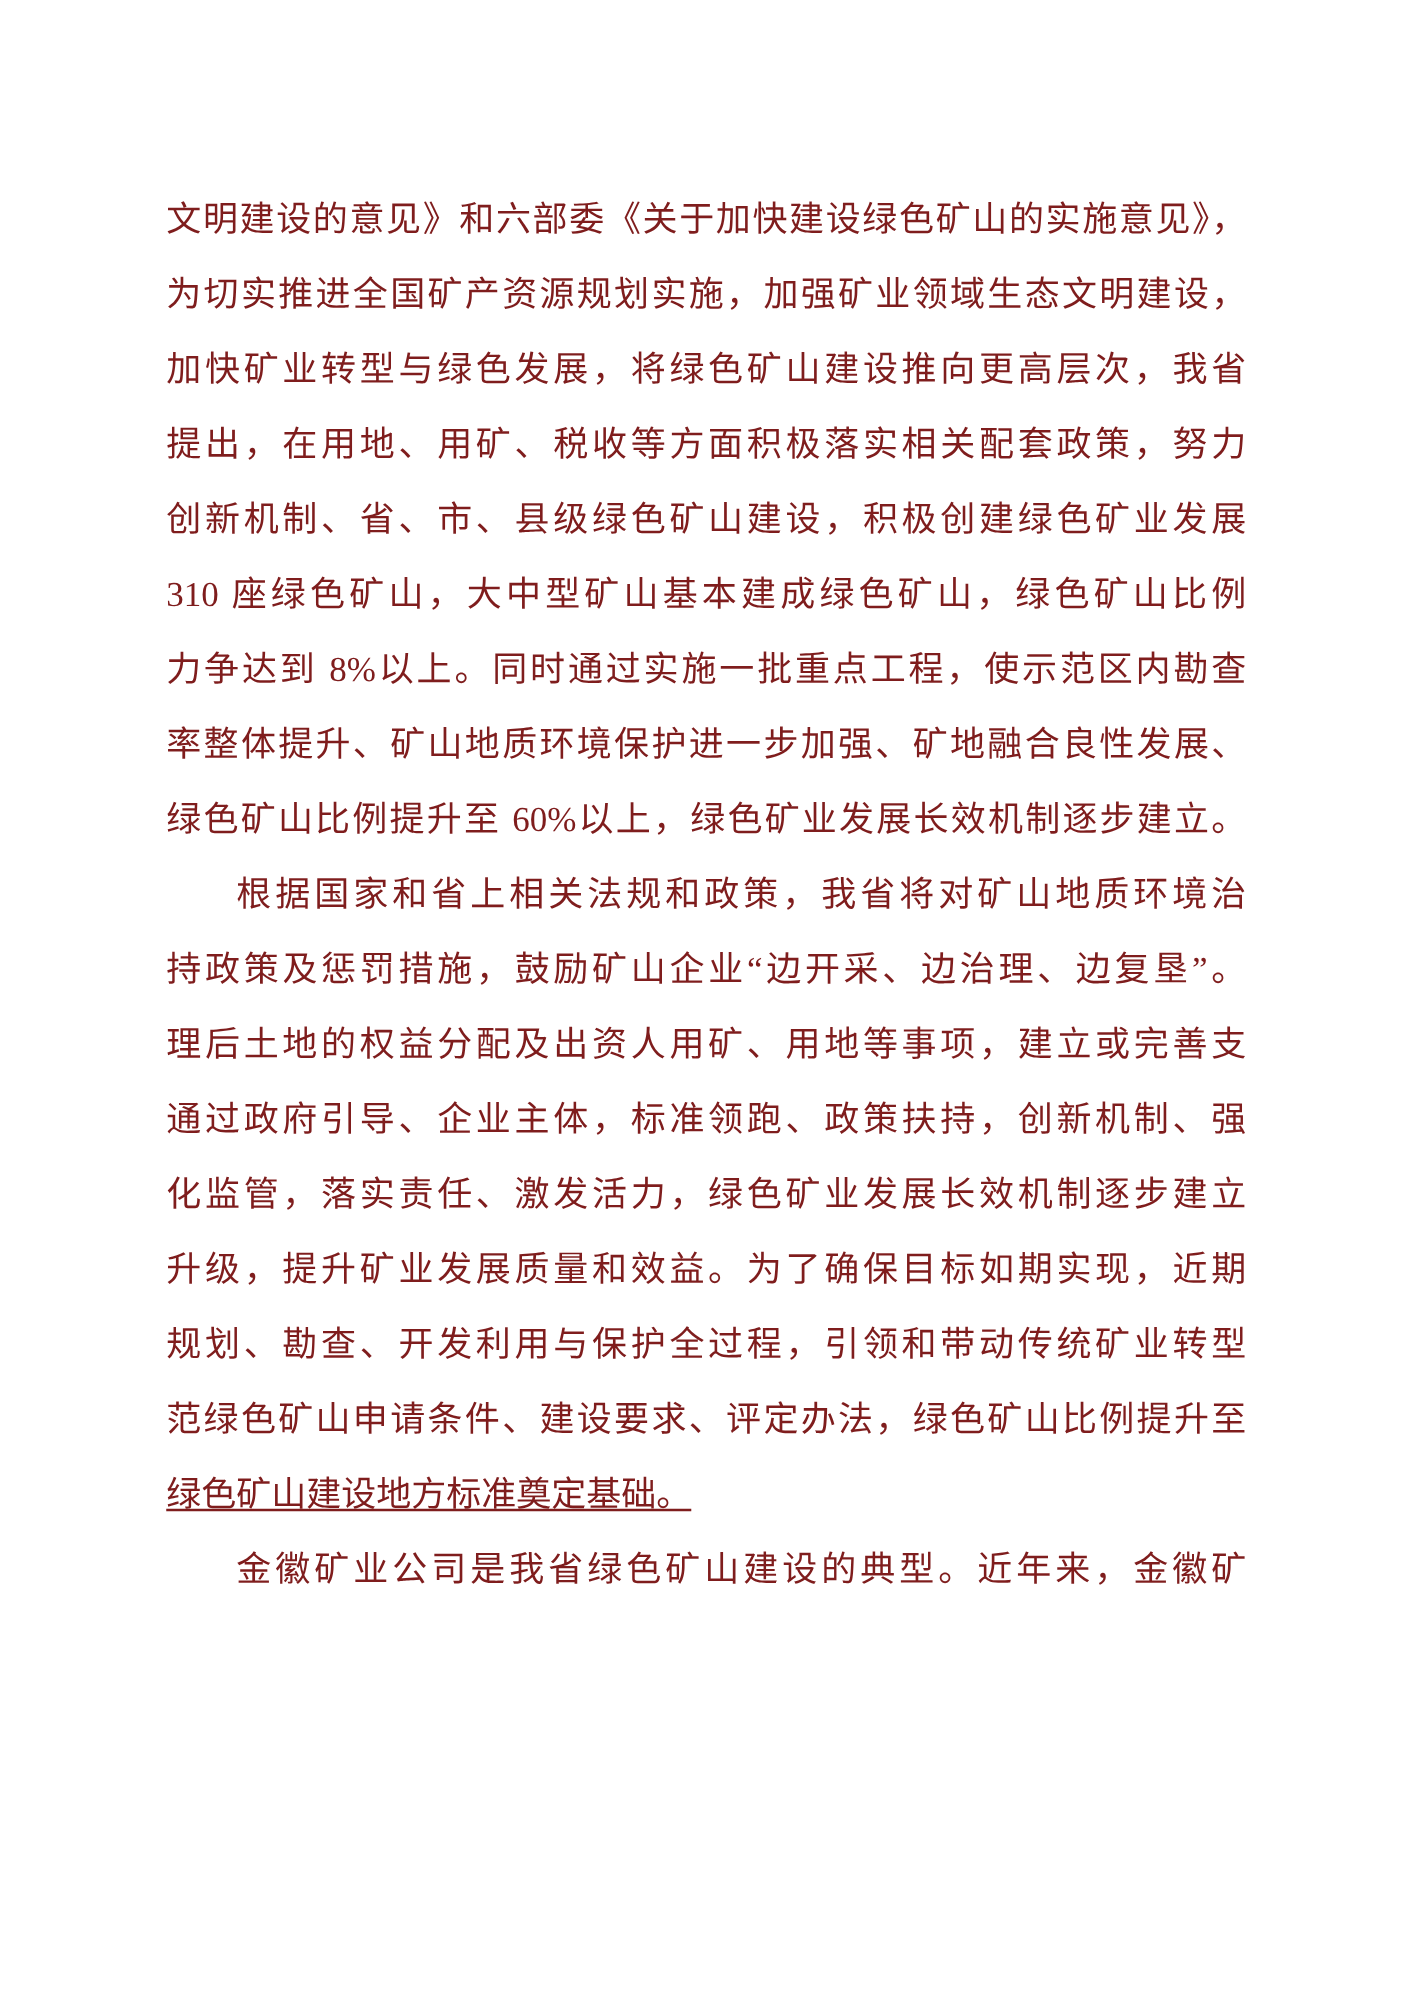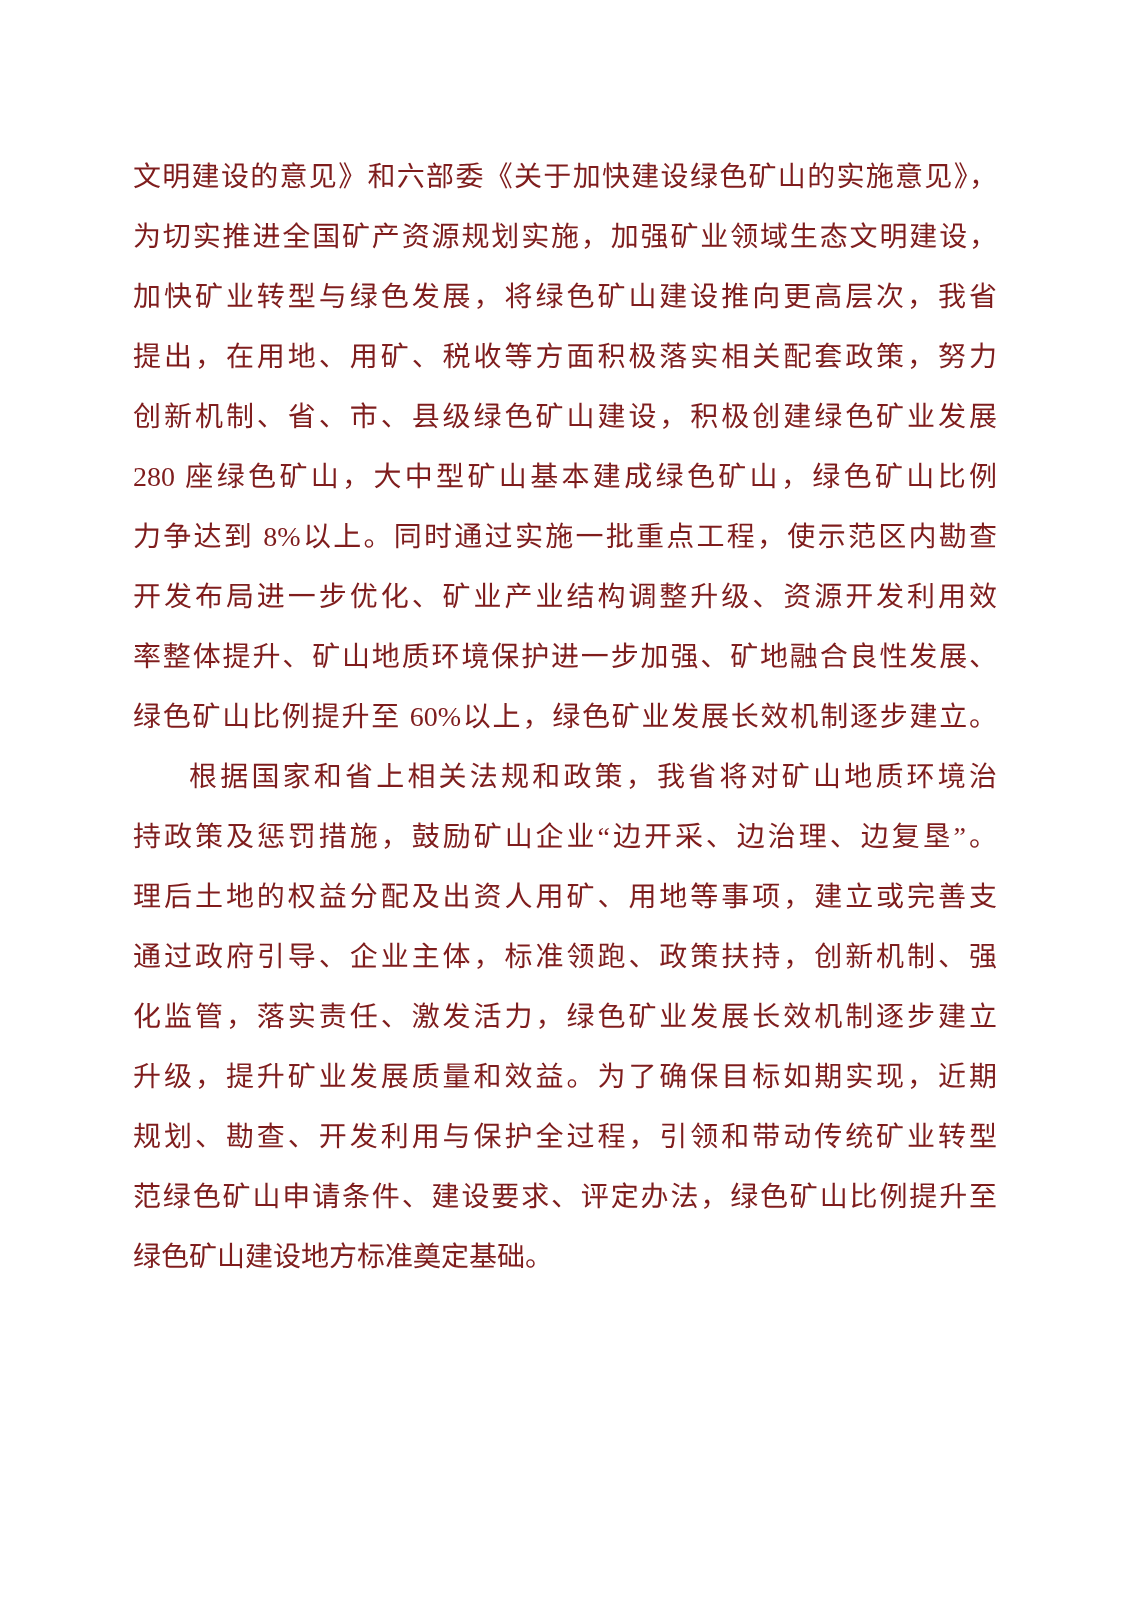--- a/index.html
+++ b/index.html
@@ -40,48 +40,51 @@
   .line.fill {
     text-align: justify;
     text-align-last: justify;
     white-space: normal;
   }
   
   .line.short {
     text-align: left;
     text-align-last: left;
     white-space: normal;
+    text-decoration: underline;
   }
   
   .line.indent {
     text-indent: 2em;
   }
 </style>
 </head>
 <body>
 
 <div class="page" style="background: rgb(255, 255, 255); color: rgb(27, 27, 27);">
   <div class="doc-body">
       <div class="paragraph">
         <div class="line fill">文明建设的意见》和六部委《关于加快建设绿色矿山的实施意见》，</div>
         <div class="line fill">为切实推进全国矿产资源规划实施，加强矿业领域生态文明建设，</div>
         <div class="line fill">加快矿业转型与绿色发展，将绿色矿山建设推向更高层次，我省</div>
         <div class="line fill">提出，在用地、用矿、税收等方面积极落实相关配套政策，努力</div>
         <div class="line fill">创新机制、省、市、县级绿色矿山建设，积极创建绿色矿业发展</div>
-        <div class="line fill">280 座绿色矿山，大中型矿山基本建成绿色矿山，绿色矿山比例</div>
+        <div class="line fill">310 座绿色矿山，大中型矿山基本建成绿色矿山，绿色矿山比例</div>
         <div class="line fill">力争达到 8%以上。同时通过实施一批重点工程，使示范区内勘查</div>
-        <div class="line fill">开发布局进一步优化、矿业产业结构调整升级、资源开发利用效</div>
         <div class="line fill">率整体提升、矿山地质环境保护进一步加强、矿地融合良性发展、</div>
         <div class="line fill">绿色矿山比例提升至 60%以上，绿色矿业发展长效机制逐步建立。</div>
       </div>
       <div class="paragraph">
         <div class="line fill indent">根据国家和省上相关法规和政策，我省将对矿山地质环境治</div>
         <div class="line fill">持政策及惩罚措施，鼓励矿山企业“边开采、边治理、边复垦”。</div>
         <div class="line fill">理后土地的权益分配及出资人用矿、用地等事项，建立或完善支</div>
         <div class="line fill">通过政府引导、企业主体，标准领跑、政策扶持，创新机制、强</div>
         <div class="line fill">化监管，落实责任、激发活力，绿色矿业发展长效机制逐步建立</div>
         <div class="line fill">升级，提升矿业发展质量和效益。为了确保目标如期实现，近期</div>
         <div class="line fill">规划、勘查、开发利用与保护全过程，引领和带动传统矿业转型</div>
         <div class="line fill">范绿色矿山申请条件、建设要求、评定办法，绿色矿山比例提升至</div>
         <div class="line short">绿色矿山建设地方标准奠定基础。</div>
       </div>
+      <div class="paragraph">
+        <div class="line fill indent">金徽矿业公司是我省绿色矿山建设的典型。近年来，金徽矿</div>
+      </div>
     </div>
 </div>
 
 </body></html>

